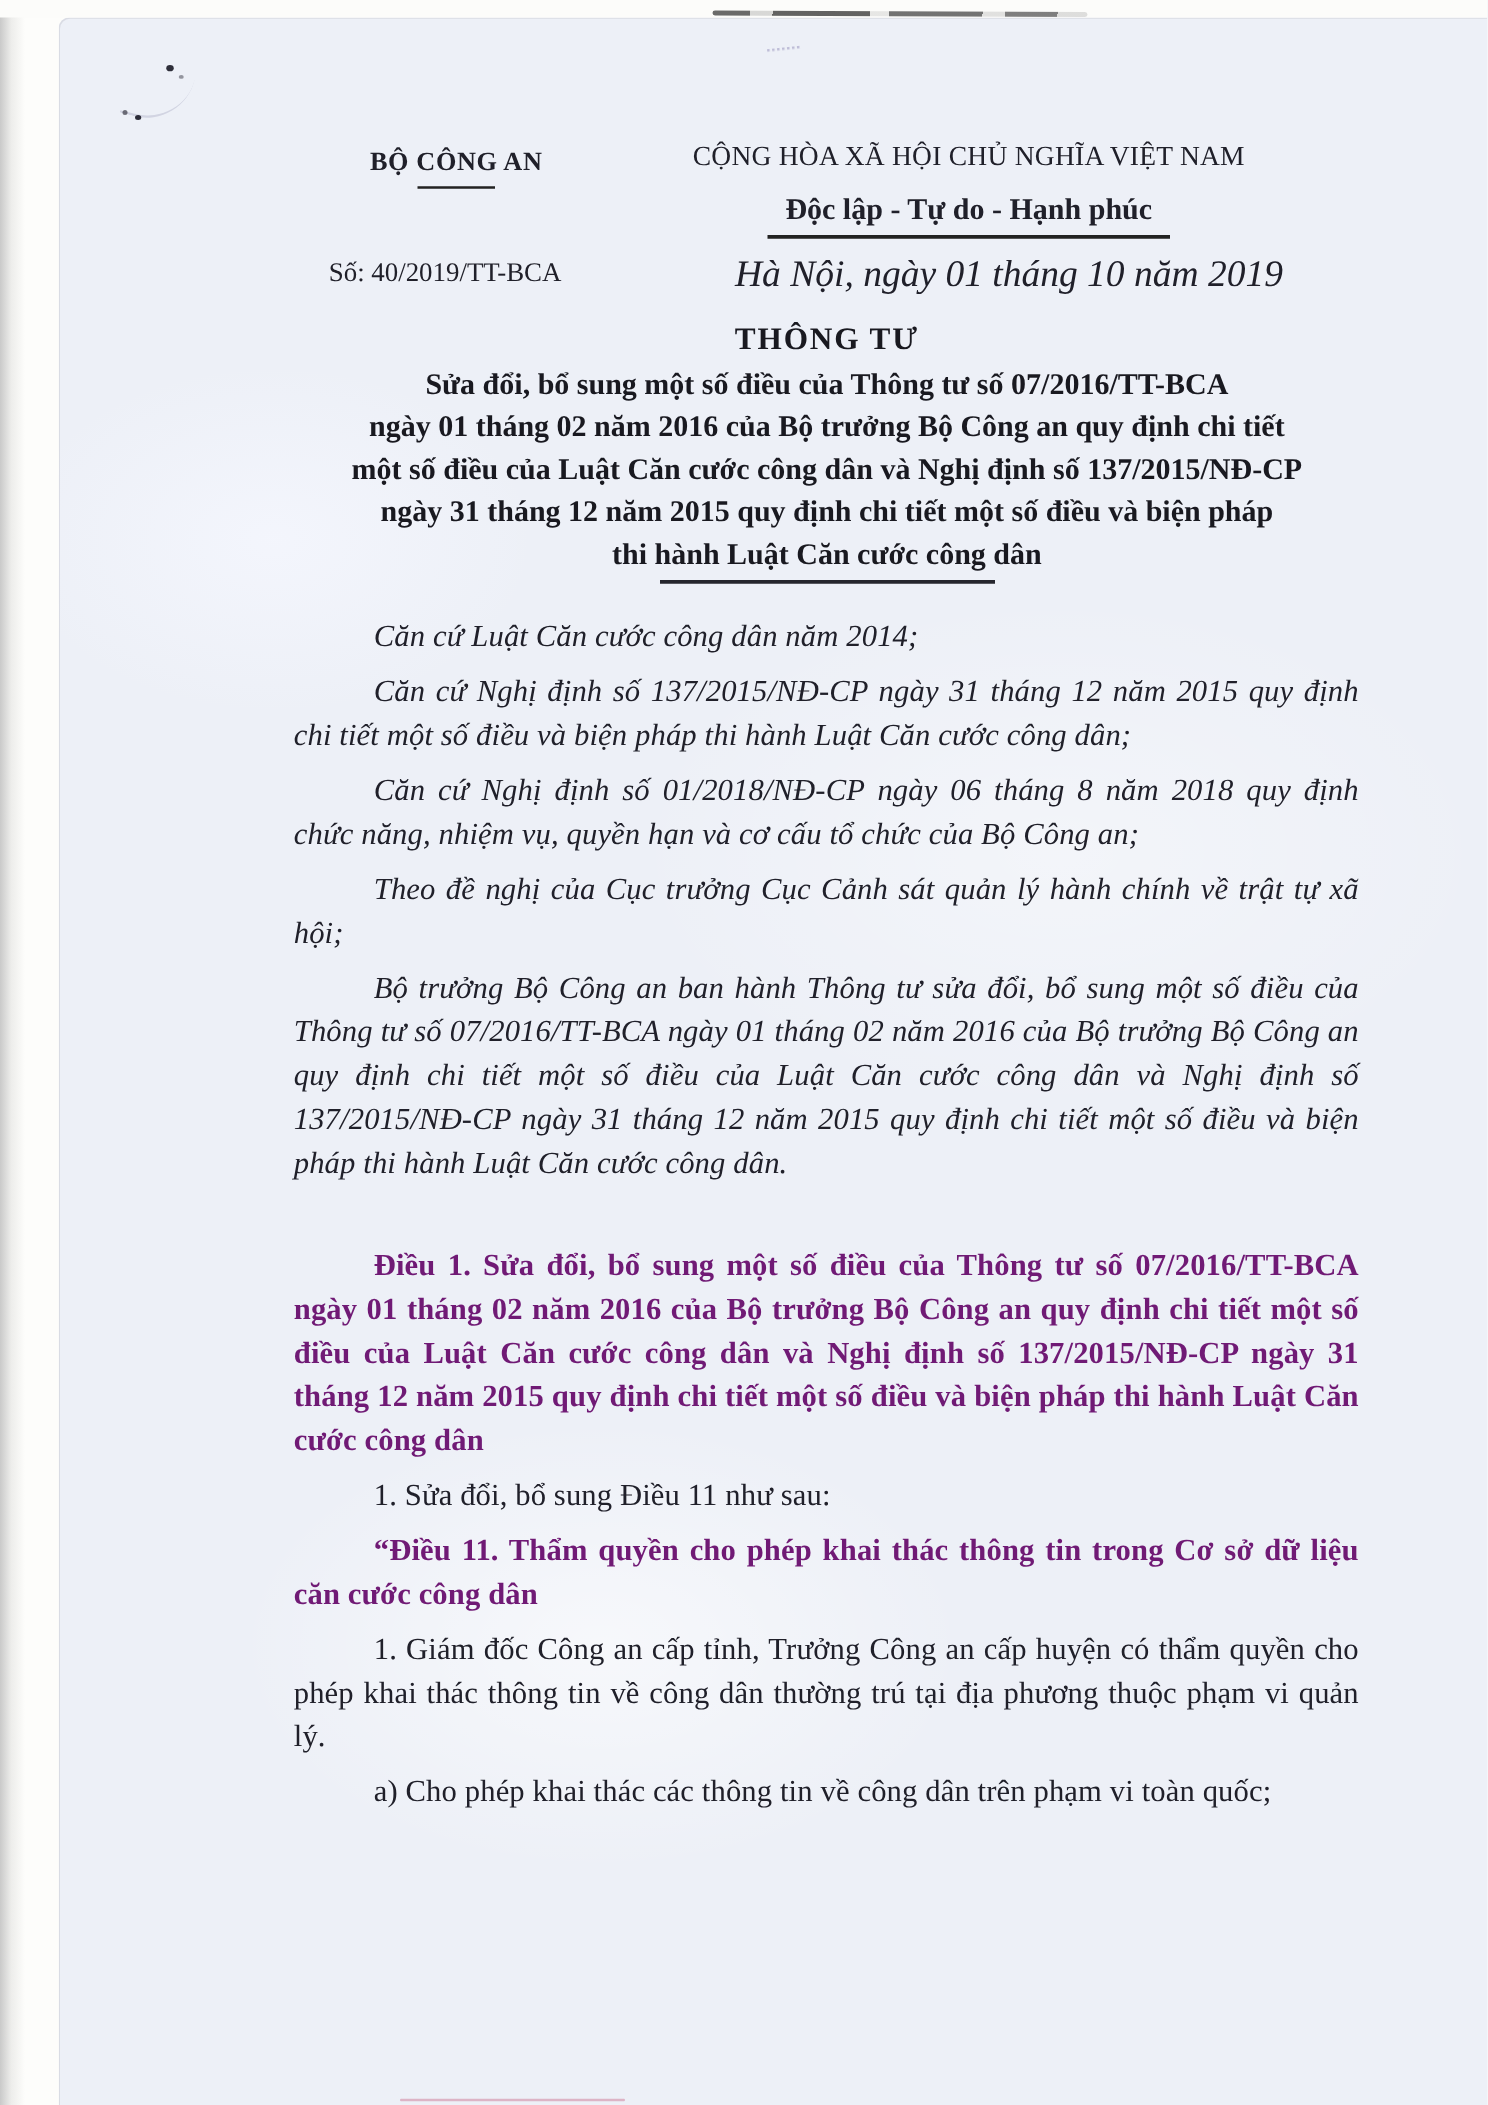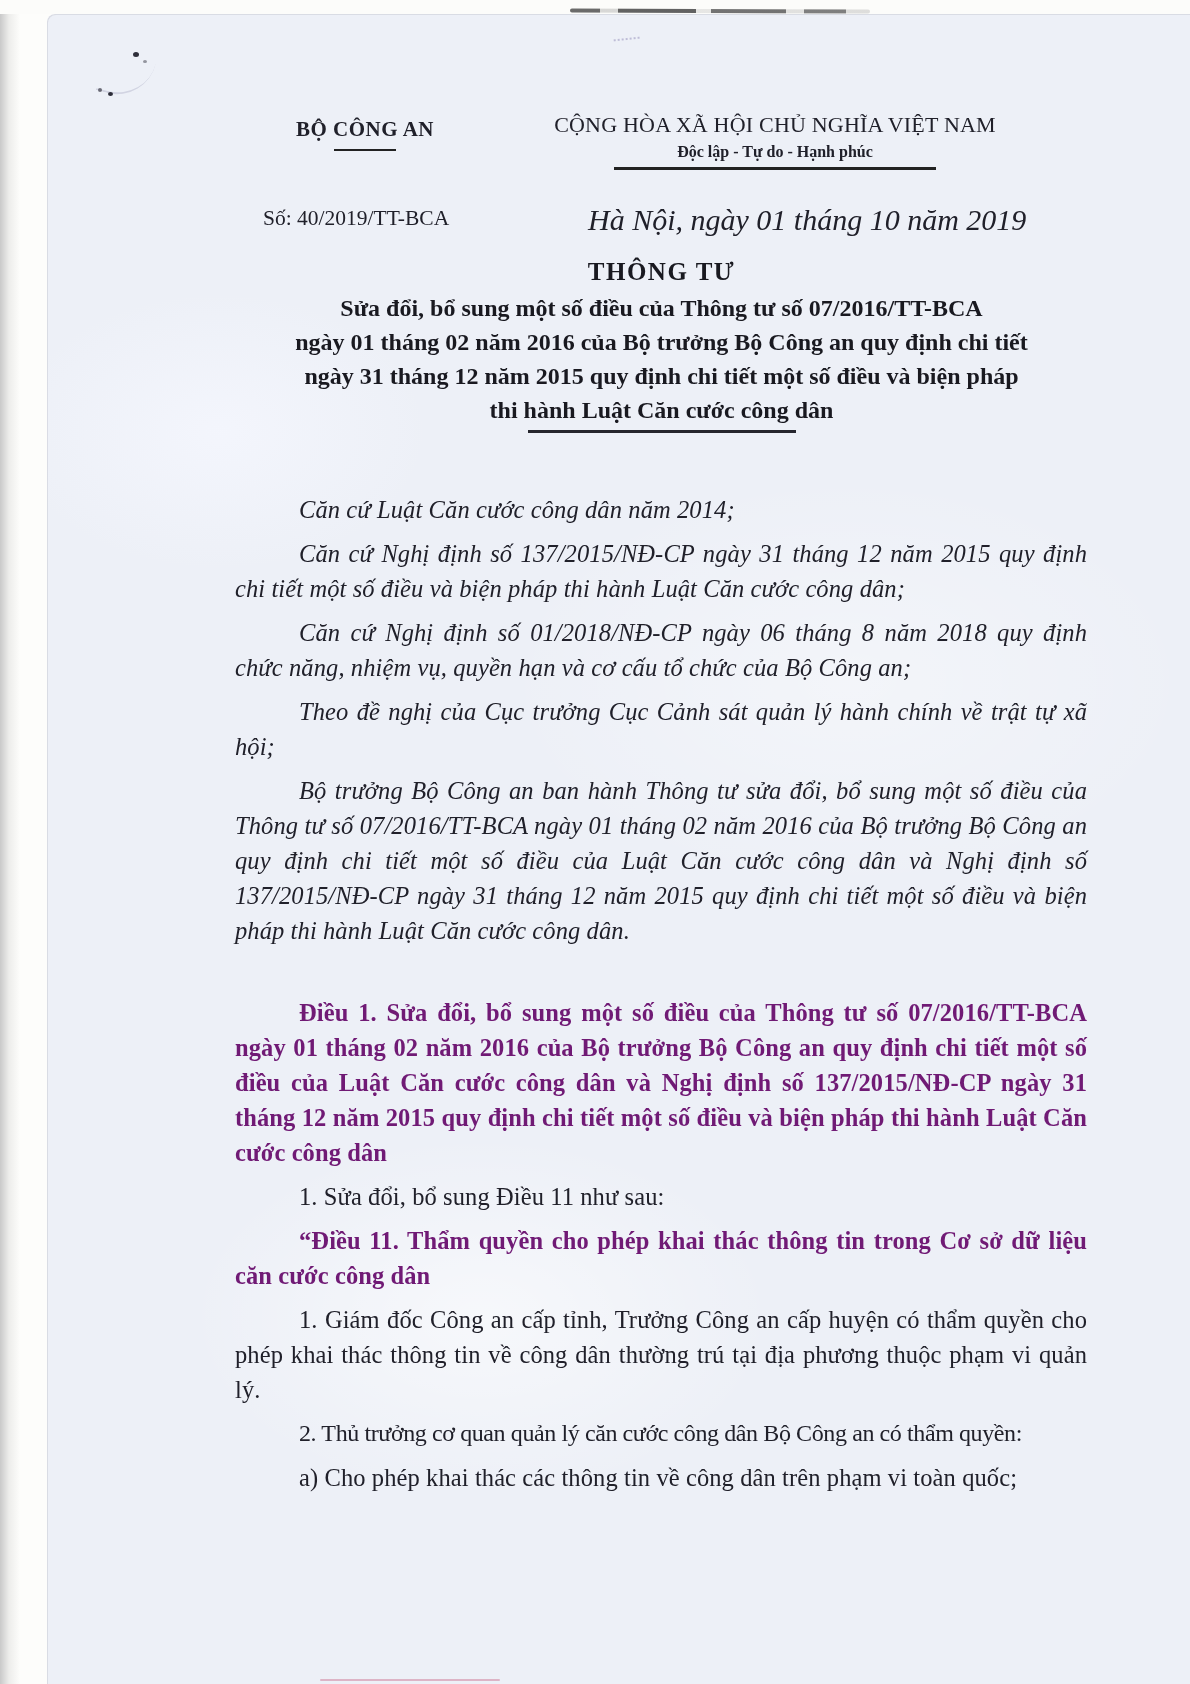--- a/index.html
+++ b/index.html
@@ -53,21 +53,21 @@
   }
   
   .ink{color:#20202a;}
   
   .org-block{position:absolute;left:240px;top:117px;width:250px;text-align:center;}
   .org-line{font-size:21px;font-weight:bold;letter-spacing:.5px;}
   .org-rule{width:62px;height:2px;background:#222;margin:7px auto 0;}
   .doc-number{position:absolute;left:263px;top:206px;font-size:21.5px;}
   .nat-block{position:absolute;left:545px;top:112px;width:460px;text-align:center;}
   .nat1{font-size:22px;font-weight:normal;letter-spacing:.2px;white-space:nowrap;}
-  .nat2{font-size:16px;font-weight:bold;margin-top:5px;}
+  .nat2{font-size:24px;font-weight:bold;margin-top:17px;}
   .nat-rule{width:322px;height:2.5px;background:#222;margin:6px auto 0;}
   .place-date{position:absolute;left:588px;top:203px;font-size:30px;font-style:italic;white-space:nowrap;}
   
   .title-block{position:absolute;left:235px;top:258px;width:853px;text-align:center;}
   .doc-kind{font-size:25px;font-weight:bold;letter-spacing:1.5px;color:#191920;}
   .title-line{font-size:24px;font-weight:bold;line-height:34px;color:#191920;}
   .title-line.first{margin-top:5px;}
   .title-rule{width:268px;height:3px;background:#26262e;margin:3px auto 0;}
   
   .content{position:absolute;left:235px;top:492px;width:852px;}
@@ -109,32 +109,32 @@
     <div class="nat2">Độc lập - Tự do - Hạnh phúc</div>
     <div class="nat-rule"></div>
   </div>
 
   <div class="place-date ink">Hà Nội, ngày 01 tháng 10 năm 2019</div>
 
   <div class="title-block">
     <div class="doc-kind">THÔNG TƯ</div>
     <div class="title-line first">Sửa đổi, bổ sung một số điều của Thông tư số 07/2016/TT-BCA</div>
     <div class="title-line">ngày 01 tháng 02 năm 2016 của Bộ trưởng Bộ Công an quy định chi tiết</div>
+    <div class="title-line">một số điều của Luật Căn cước công dân và Nghị định số 137/2015/NĐ-CP</div>
     <div class="title-line">ngày 31 tháng 12 năm 2015 quy định chi tiết một số điều và biện pháp</div>
     <div class="title-line">thi hành Luật Căn cước công dân</div>
     <div class="title-rule"></div>
   </div>
 
   <div class="content ink">
     <p class="cite">Căn cứ Luật Căn cước công dân năm 2014;</p>
     <p class="cite">Căn cứ Nghị định số 137/2015/NĐ-CP ngày 31 tháng 12 năm 2015 quy định chi tiết một số điều và biện pháp thi hành Luật Căn cước công dân;</p>
     <p class="cite">Căn cứ Nghị định số 01/2018/NĐ-CP ngày 06 tháng 8 năm 2018 quy định chức năng, nhiệm vụ, quyền hạn và cơ cấu tổ chức của Bộ Công an;</p>
     <p class="cite">Theo đề nghị của Cục trưởng Cục Cảnh sát quản lý hành chính về trật tự xã hội;</p>
     <p class="cite">Bộ trưởng Bộ Công an ban hành Thông tư sửa đổi, bổ sung một số điều của Thông tư số 07/2016/TT-BCA ngày 01 tháng 02 năm 2016 của Bộ trưởng Bộ Công an quy định chi tiết một số điều của Luật Căn cước công dân và Nghị định số 137/2015/NĐ-CP ngày 31 tháng 12 năm 2015 quy định chi tiết một số điều và biện pháp thi hành Luật Căn cước công dân.</p>
 
     <p class="bold sect">Điều 1. Sửa đổi, bổ sung một số điều của Thông tư số 07/2016/TT-BCA ngày 01 tháng 02 năm 2016 của Bộ trưởng Bộ Công an quy định chi tiết một số điều của Luật Căn cước công dân và Nghị định số 137/2015/NĐ-CP ngày 31 tháng 12 năm 2015 quy định chi tiết một số điều và biện pháp thi hành Luật Căn cước công dân</p>
     <p>1. Sửa đổi, bổ sung Điều 11 như sau:</p>
     <p class="bold">“Điều 11. Thẩm quyền cho phép khai thác thông tin trong Cơ sở dữ liệu căn cước công dân</p>
     <p>1. Giám đốc Công an cấp tỉnh, Trưởng Công an cấp huyện có thẩm quyền cho phép khai thác thông tin về công dân thường trú tại địa phương thuộc phạm vi quản lý.</p>
-    <p class="tight">2. Thủ trưởng cơ quan quản lý căn cước công dân Bộ Công an có thẩm quyền:</p>
     <p>a) Cho phép khai thác các thông tin về công dân trên phạm vi toàn quốc;</p>
   </div>
 </div>
 
 </body></html>

